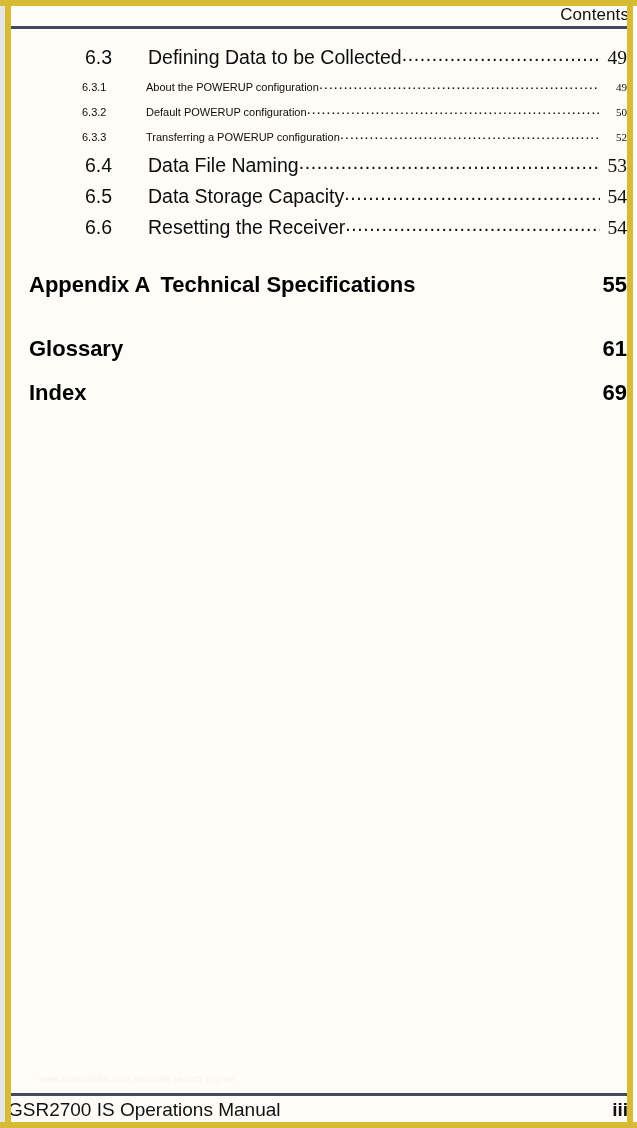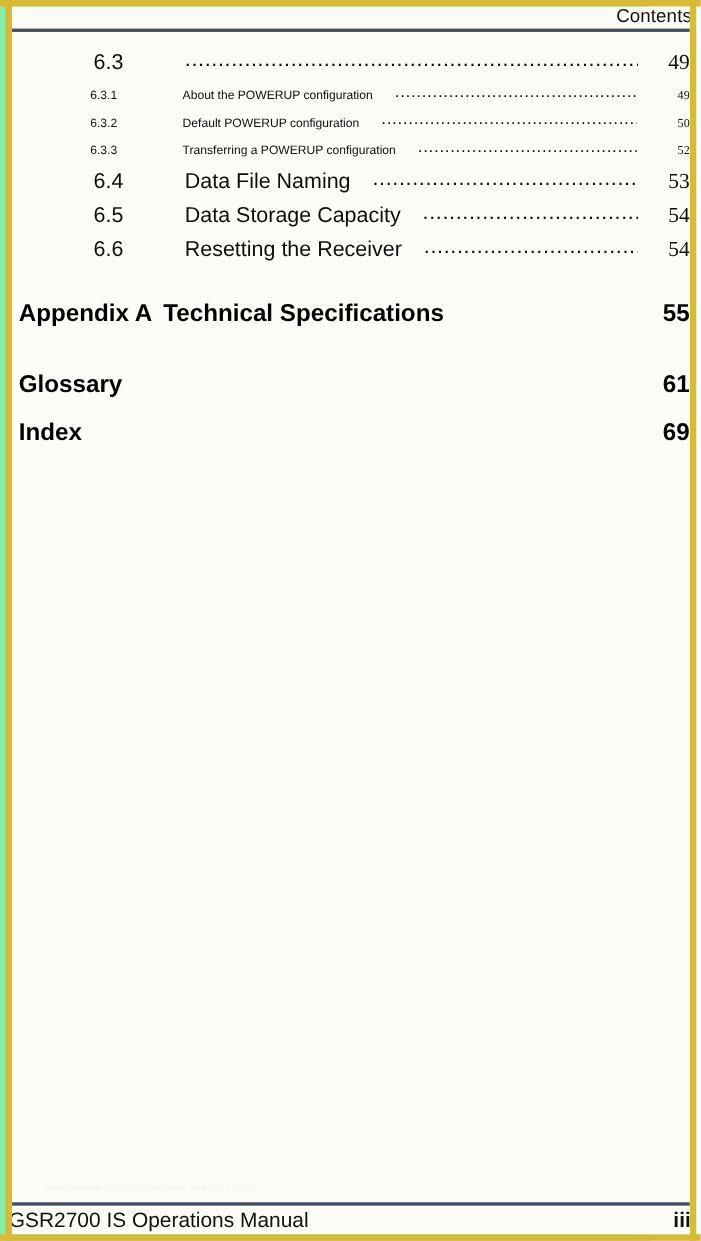--- a/index.html
+++ b/index.html
@@ -14,21 +14,21 @@
     font-family: "Liberation Sans", sans-serif;
   }
 
   
   #page-frame {
     position: absolute;
     left: 0; top: 0;
     width: 592px;
     height: 1128px;
     box-sizing: border-box;
-    background: #86efac;
+    background: #e5e5e5;
   }
   .frame-bar {
     position: absolute;
     background: #d8bb34;
   }
   .frame-top    { left: 0;   top: 0;     width: 637px; height: 6px; }
   .frame-bottom { left: 0;   bottom: 0;  width: 637px; height: 6px; }
   .frame-left   { left: 5px; top: 0;     width: 6px;   height: 1128px; }
   .frame-right  { left: 627px; top: 0;   width: 6px;   height: 1128px; }
 
@@ -79,21 +79,20 @@
     width: 616px;
   }
 
   .toc-row {
     display: flex;
     align-items: baseline;
     width: 100%;
     box-sizing: border-box;
     color: #0d0d0d;
     white-space: nowrap;
-    gap: 20px;
   }
 
   
   .lvl1 {
     font-size: 19.5px;
     height: 31px;
     padding-left: 74px;
   }
   .lvl1 .num {
     width: 63px;
@@ -142,21 +141,21 @@
   
   .toc-major {
     display: flex;
     align-items: baseline;
     width: 100%;
     box-sizing: border-box;
     font-weight: bold;
     font-size: 22px;
     color: #000000;
     white-space: nowrap;
-    padding-left: 4px;
+    padding-left: 16px;
   }
   .toc-major .maj-label {
     flex: none;
     padding-left: 2px;
   }
   .toc-major .maj-title {
     flex: none;
     padding-left: 10px;
   }
   .toc-major .maj-spacer { flex: 1 1 auto; }
@@ -220,20 +219,21 @@
 
     <div id="header-zone">
       <div id="header-title">Contents</div>
     </div>
     <div class="rule-dark" id="header-rule"></div>
 
     <div id="toc">
 
       <div class="toc-row lvl1">
         <span class="num">6.3</span>
+        <span class="title">Defining Data to be Collected</span>
         <span class="leader"></span>
         <span class="pageno">49</span>
       </div>
 
       <div class="toc-row lvl2">
         <span class="num">6.3.1</span>
         <span class="title">About the POWERUP configuration</span>
         <span class="leader"></span>
         <span class="pageno">49</span>
       </div>

